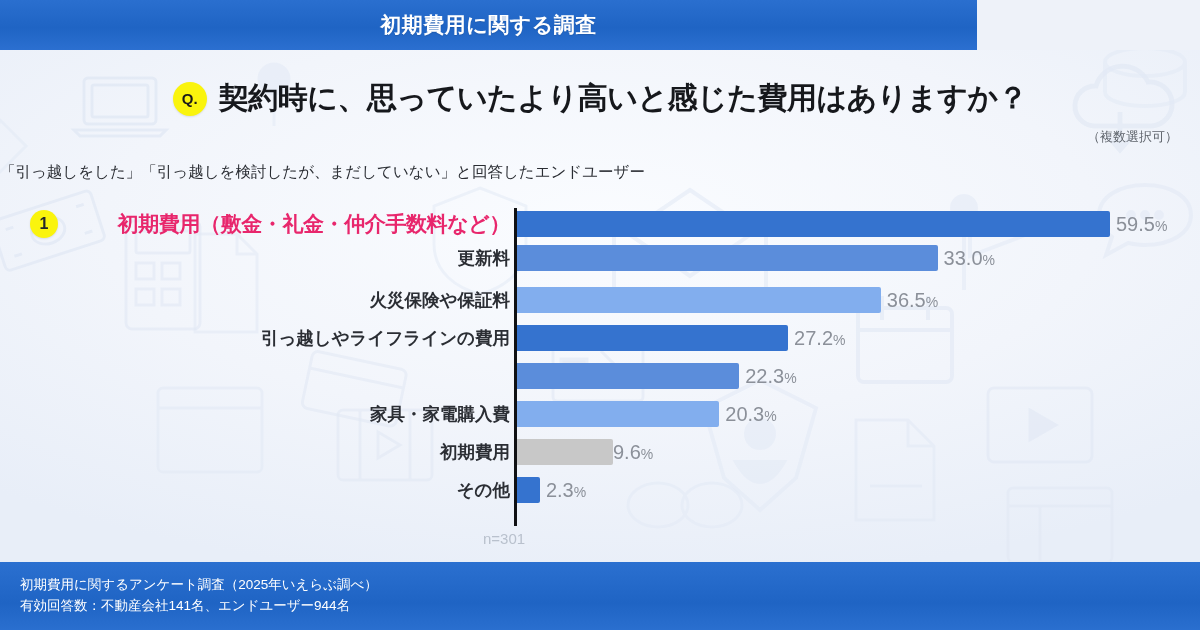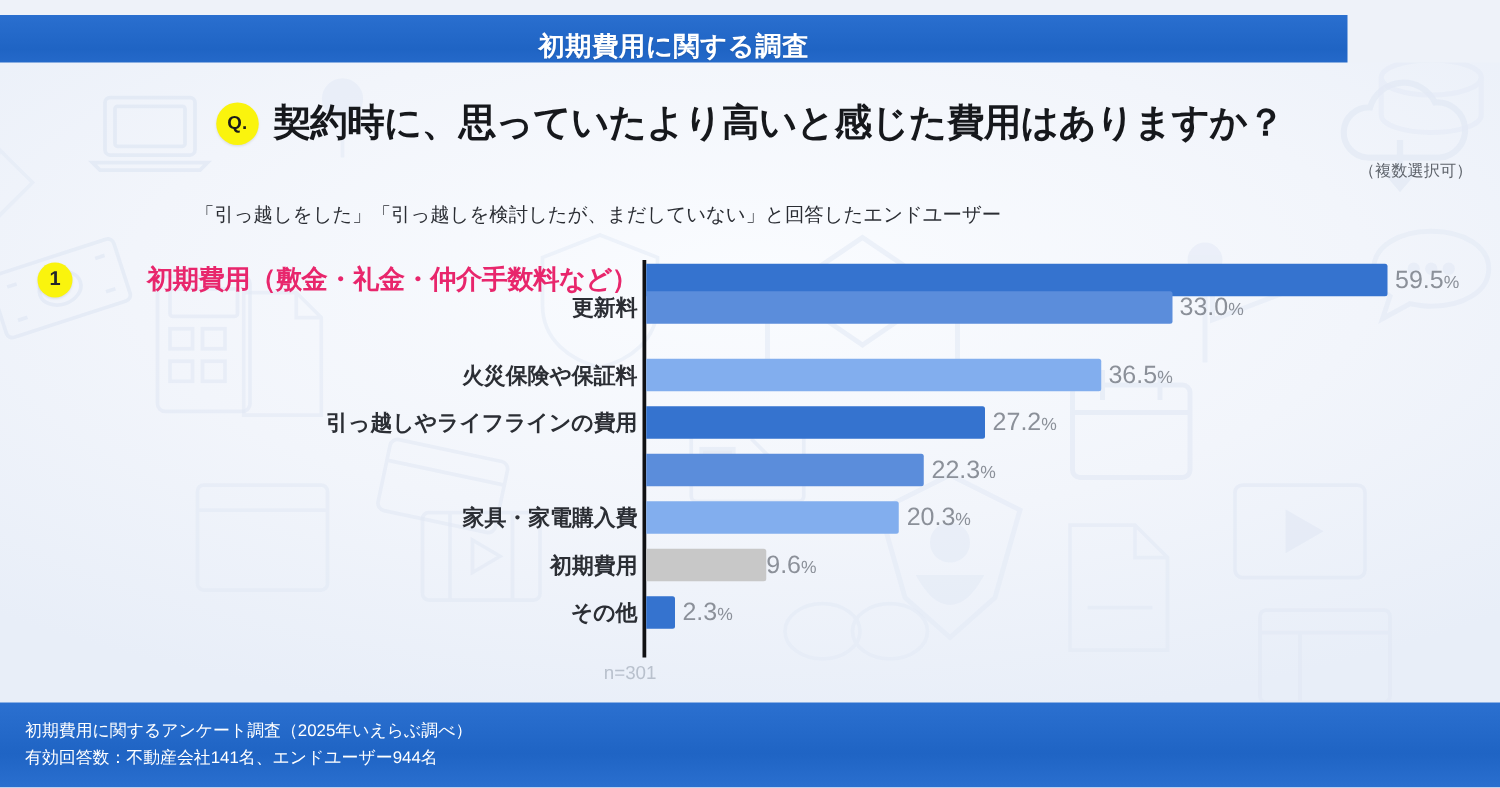--- a/index.html
+++ b/index.html
@@ -5,21 +5,21 @@
   * { margin:0; padding:0; box-sizing:border-box; }
   html, body { width:1200px; height:630px; overflow:hidden; }
   body {
     font-family:"Liberation Sans","DejaVu Sans",sans-serif;
     background:#eef2f9;
     position:relative;
   }
 
   
   .header-bar{
-    position:absolute; left:0; top:12px; width:1078px; height:50px;
+    position:absolute; left:0; top:0; width:977px; height:50px;
     background:linear-gradient(180deg,#2a6fcf 0%,#1f64c4 55%,#2b6fd0 100%);
     display:flex; align-items:center; justify-content:center;font-family:Liberation Serif, serif;
   }
   .header-title{
     color:#ffffff; font-size:21px; font-weight:bold; letter-spacing:.5px;
     text-shadow:0 1px 1px rgba(0,0,0,.12);
   }
 
   
   .stage{
@@ -45,21 +45,21 @@
   }
   .q-text{
     font-size:30px; font-weight:bold; color:#16181c; letter-spacing:-.5px;
     white-space:nowrap;
   }
   .q-note{
     position:absolute; right:22px; top:78px;
     font-size:13px; color:#5e636b;
   }
   .sub-text{
-    position:absolute; left:0; top:112px; width:957px; text-align:center;
+    position:absolute; left:0; top:112px; width:957px; text-align:left;
     font-size:15.5px; color:#2a2d33; font-weight:500;
   }
 
   
   .chart{
     position:absolute; left:0; top:155px; width:1200px; height:320px;
   }
   .axis-line{
     position:absolute; left:514px; top:3px; width:3px; height:318px;
     background:#101114;
@@ -283,21 +283,21 @@
 
   <div class="chart">
     <div class="axis-line"></div>
     <div id="rows">
         <div class="row highlight" style="top: 6px;">
           <div class="rank-badge" style="left: 30px;">1</div>
           <div class="row-label">初期費用（敷金・礼金・仲介手数料など）</div>
           <div class="bar" style="width: 593px; background: rgb(53, 115, 207);"></div>
           <div class="bar-value" style="left: 1116px;"><span>59.5</span><span class="pct">%</span></div>
         </div>
-        <div class="row" style="top: 28px; padding-left: 20px;">
+        <div class="row" style="top: 40px; padding-left: 20px;">
           <div class="row-label">更新料</div>
           <div class="bar" style="width: 420.582px; background: rgb(91, 141, 219);"></div>
           <div class="bar-value" style="left: 943.582px;"><span>33.0</span><span class="pct">%</span></div>
         </div>
         <div class="row" style="top: 82px;">
           <div class="row-label">火災保険や保証料</div>
           <div class="bar" style="width: 363.773px; background: rgb(130, 174, 238);"></div>
           <div class="bar-value" style="left: 886.773px;"><span>36.5</span><span class="pct">%</span></div>
         </div>
         <div class="row" style="top: 120px;">

